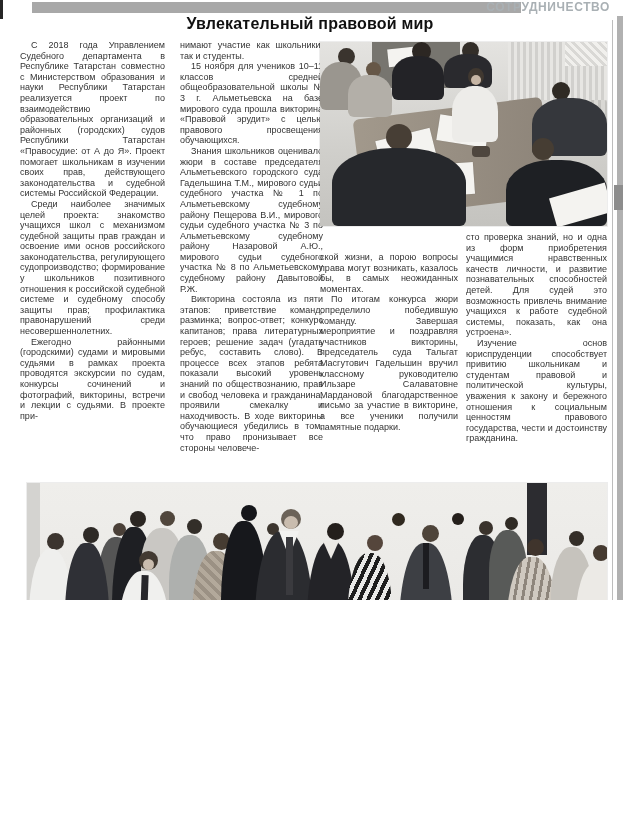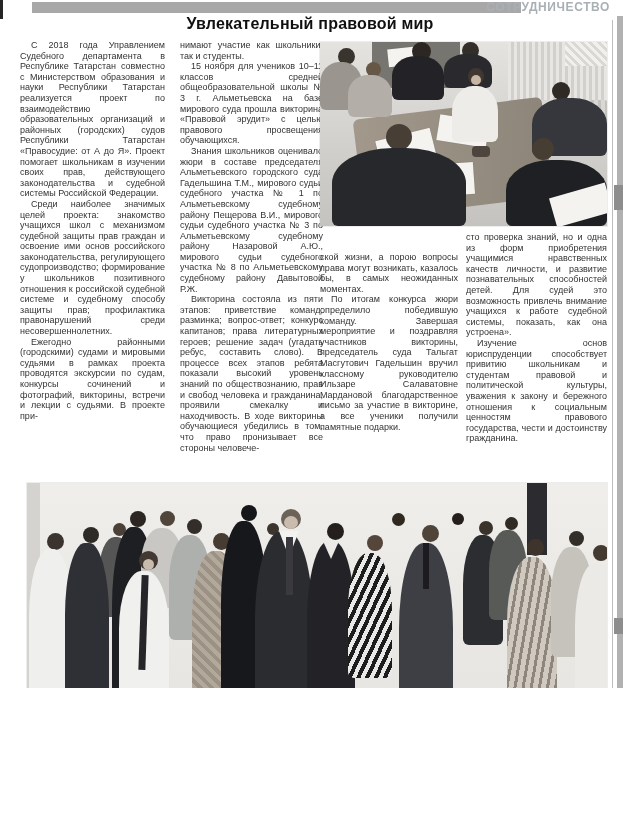--- a/index.html
+++ b/index.html
@@ -1,16 +1,16 @@
 <!DOCTYPE html>
 <html><head>
 <meta charset="utf-8">
 <style>
   html,body{margin:0;padding:0;background:#ffffff;}
-  .page{position:relative;width:623px;height:688px;background:#fff;overflow:hidden;
+  .page{position:relative;width:623px;height:600px;background:#fff;overflow:hidden;
         font-family:"Liberation Sans", sans-serif;color:#2e2e2e;}
   
   .corner-tick{position:absolute;left:0;top:0;width:3px;height:19px;background:#262626;}
   .hdr-bar{position:absolute;left:32px;top:2px;width:489px;height:11px;background:#a8a8a8;}
   .section-label{position:absolute;left:380px;top:0;width:230px;height:15px;
       text-align:right;font-size:12px;font-weight:600;letter-spacing:.6px;
       color:#a9b0b4;line-height:15px;}
   .page-title{position:absolute;left:12px;top:15px;width:596px;text-align:center;
       font-size:16px;font-weight:bold;color:#101010;letter-spacing:.2px;}
   

